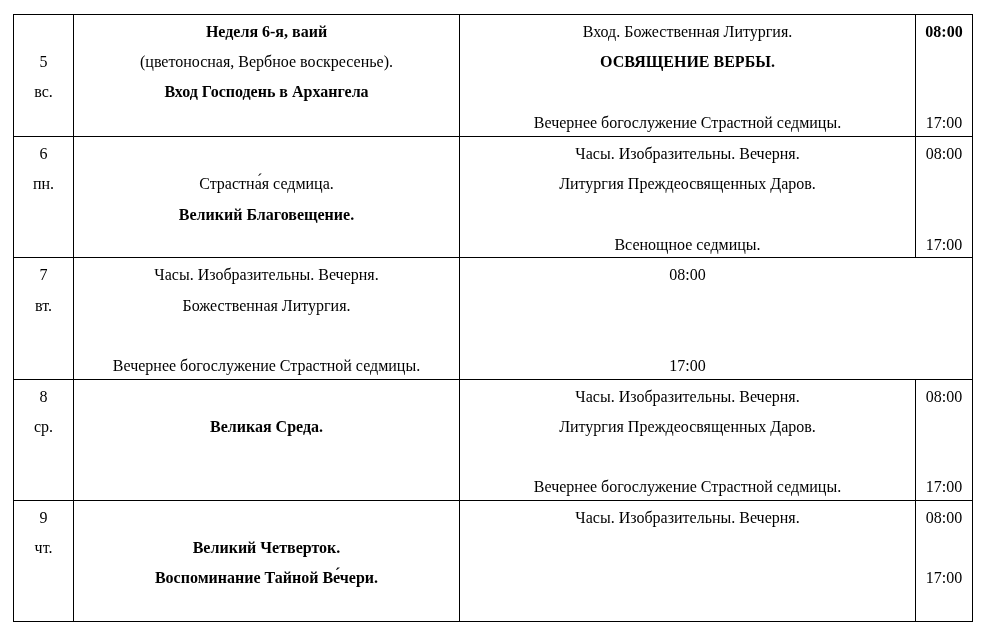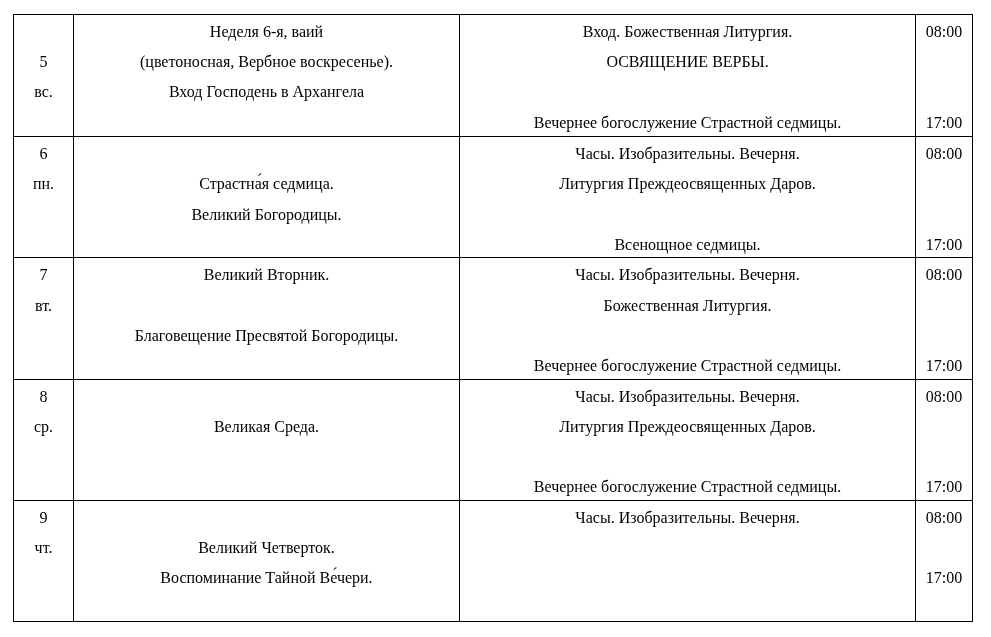--- a/index.html
+++ b/index.html
@@ -32,21 +32,21 @@
     padding-top: 2px;
     overflow: hidden;
   }
   .cell:first-child { border-left: none; }
   .line {
     height: 30.2px;
     line-height: 30.2px;
     font-size: 16px;
     white-space: nowrap;
   }
-  .b { font-weight: normal; }
+  .b { font-weight: bold; }
 </style>
 </head>
 <body>
 
 <div class="schedule-table">
     <div class="row">
       <div class="cell">
         <div class="line"></div>
         <div class="line">5</div>
         <div class="line">вс.</div>
@@ -74,47 +74,41 @@
     <div class="row">
       <div class="cell">
         <div class="line">6</div>
         <div class="line">пн.</div>
         <div class="line"></div>
         <div class="line"></div>
       </div>
       <div class="cell">
         <div class="line"></div>
         <div class="line">Страстна́я седмица.</div>
-        <div class="line b">Великий Богородицы.</div>
+        <div class="line b">Великий Благовещение.</div>
         <div class="line"></div>
       </div>
       <div class="cell">
         <div class="line">Часы. Изобразительны. Вечерня.</div>
         <div class="line">Литургия Преждеосвященных Даров.</div>
         <div class="line"></div>
         <div class="line">Всенощное седмицы.</div>
       </div>
       <div class="cell">
         <div class="line">08:00</div>
         <div class="line"></div>
         <div class="line"></div>
         <div class="line">17:00</div>
       </div>
     </div>
     <div class="row">
       <div class="cell">
         <div class="line">7</div>
         <div class="line">вт.</div>
         <div class="line"></div>
-        <div class="line"></div>
-      </div>
-      <div class="cell">
-        <div class="line b">Великий Вторник.</div>
-        <div class="line"></div>
-        <div class="line b">Благовещение Пресвятой Богородицы.</div>
         <div class="line"></div>
       </div>
       <div class="cell">
         <div class="line">Часы. Изобразительны. Вечерня.</div>
         <div class="line">Божественная Литургия.</div>
         <div class="line"></div>
         <div class="line">Вечернее богослужение Страстной седмицы.</div>
       </div>
       <div class="cell">
         <div class="line">08:00</div>

